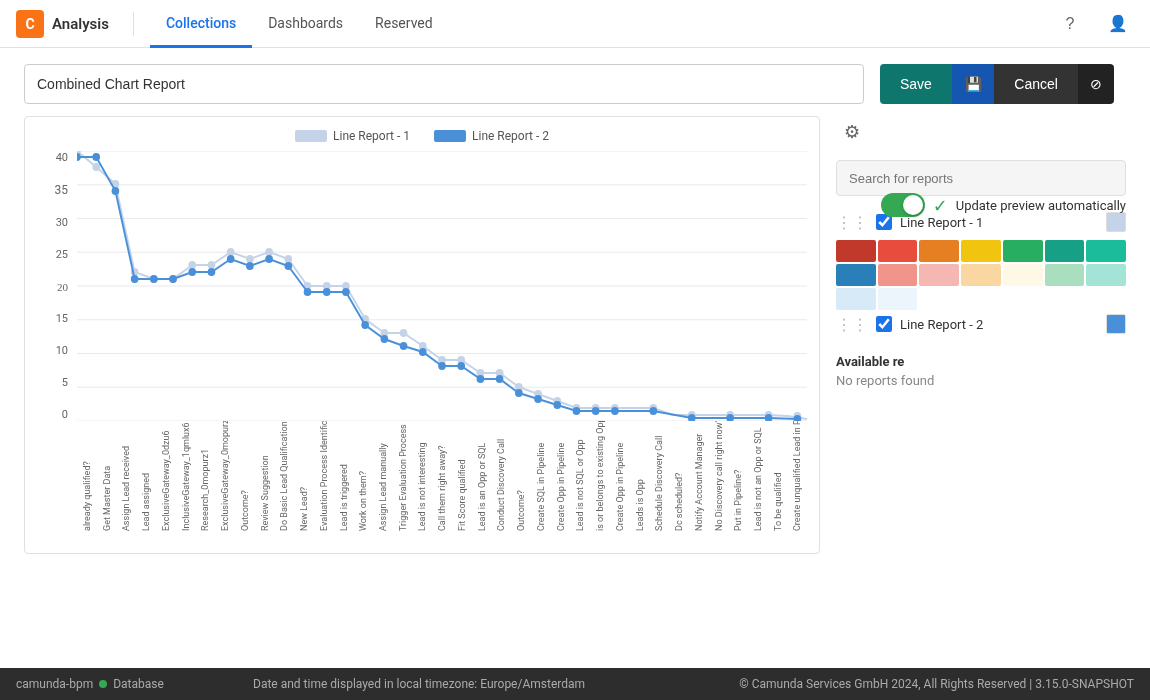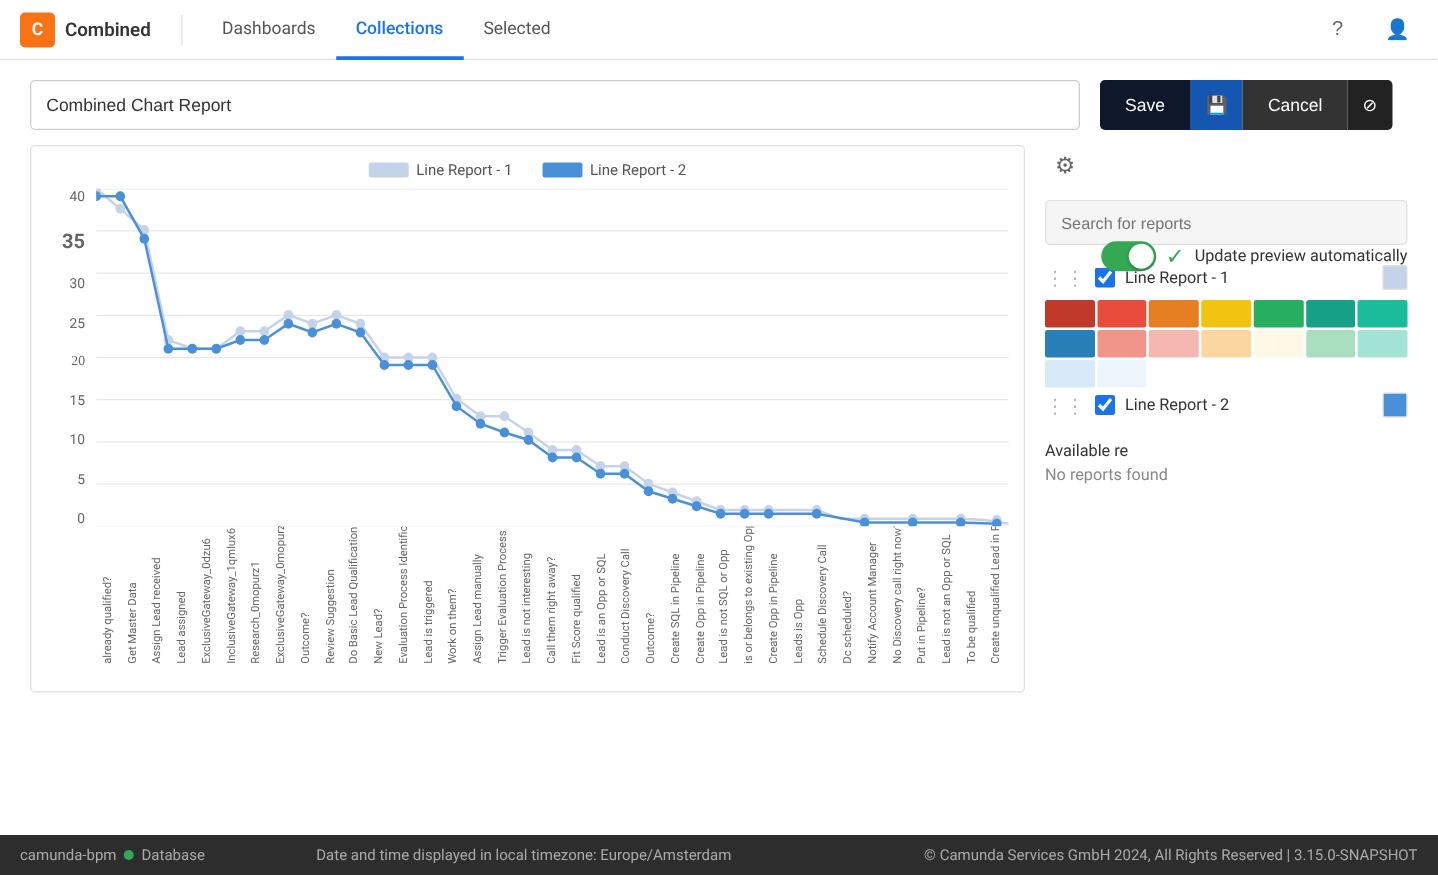--- a/index.html
+++ b/index.html
@@ -29,21 +29,21 @@
 
     
     .report-title-bar {
       display: flex; align-items: center; margin-bottom: 12px; gap: 16px;
     }
     .report-title-input {
       flex: 1; max-width: 840px; height: 40px; border: 1px solid #ccc; border-radius: 4px;
       padding: 0 12px; font-size: 14px; color: #333; outline: none;
     }
     .btn-save {
-      height: 40px; padding: 0 20px; background: #0f172a; color: white; border: none;
+      height: 40px; padding: 0 20px; background: #0f766e; color: white; border: none;
       border-radius: 4px 0 0 4px; cursor: pointer; font-size: 14px; font-weight: 500;
     }
     .btn-save-icon {
       height: 40px; padding: 0 12px; background: #1557b0; color: white; border: none;
       border-left: 1px solid #1557b0; cursor: pointer; font-size: 14px;
     }
     .btn-cancel {
       height: 40px; padding: 0 20px; background: #333; color: white; border: none;
       border-radius: 0; cursor: pointer; font-size: 14px; font-weight: 500;
     }
@@ -95,45 +95,45 @@
     .report-item { display: flex; align-items: center; gap: 8px; padding: 4px 0; }
     .drag-handle { color: #bbb; font-size: 16px; cursor: grab; }
     .checkbox { width: 16px; height: 16px; accent-color: #1a73e8; cursor: pointer; }
     .report-name { flex: 1; font-size: 13px; color: #333; }
     .color-swatch { width: 20px; height: 20px; border-radius: 2px; border: 1px solid #ddd; }
 
     
     .color-palette { display: grid; grid-template-columns: repeat(7, 1fr); gap: 2px; margin-top: 4px; }
     .color-cell { height: 22px; border-radius: 2px; cursor: pointer; }
 
-    .available-label { font-size: 13px; color: #333; font-weight: 400; margin-top: 4px; }
+    .available-label { font-size: 13px; color: #333; font-weight: 700; margin-top: 4px; }
     .no-reports { font-size: 13px; color: #888; margin-top: 4px; }
 
     
     .footer {
       height: 32px; background: #2d2d2d; display: flex; align-items: center; padding: 0 16px;
       gap: 24px; color: #aaa; font-size: 12px; position: fixed; bottom: 0; left: 0; right: 0;
     }
     .footer-db { display: flex; align-items: center; gap: 6px; }
     .db-dot { width: 8px; height: 8px; border-radius: 50%; background: #34a853; }
     .footer-center { margin: 17px auto; }
     .footer-right { margin-left: auto; }
   </style>
 </head>
 <body>
 
 <nav class="top-nav">
   <div class="logo-area">
     <div class="logo-box">C</div>
-    <span class="logo-label">Combined</span>
+    <span class="logo-label">Analysis</span>
   </div>
   <div class="nav-divider"></div>
+  <div class="nav-item active">Collections</div>
   <div class="nav-item">Dashboards</div>
-  <div class="nav-item active">Collections</div>
-  <div class="nav-item">Selected</div>
+  <div class="nav-item">Reserved</div>
   <div class="nav-right">
     <button class="icon-btn">?</button>
     <button class="icon-btn">👤</button>
   </div>
 </nav>
 
 <div style="padding: 16px 24px 0; position: relative;">
 
   <div class="report-title-bar">
     <input type="text" class="report-title-input" value="Combined Chart Report" style="">
@@ -166,21 +166,21 @@
         <div class="legend-item">
           <div class="legend-color" style="background:#4a90d9;"></div>
           <span>Line Report - 2</span>
         </div>
       </div>
 
       <div style="position:relative; height: 390px;">
 
         <div style="position:absolute; left:0; top:0; bottom:120px; width:35px; display:flex; flex-direction:column; justify-content:space-between; align-items:flex-end; padding-right:4px;">
           <span style="font-size:11px;color:#666;">40</span>
-          <span style="font-size:16px;color:#666;font-weight:bold;">35</span>
+          <span style="font-size:12px;color:#666;">35</span>
           <span style="font-size:11px;color:#666;">30</span>
           <span style="font-size:11px;color:#666;">25</span>
           <span style="font-size:11px;color:#666;font-family:Liberation Serif, serif;">20</span>
           <span style="font-size:11px;color:#666;">15</span>
           <span style="font-size:11px;color:#666;">10</span>
           <span style="font-size:11px;color:#666;">5</span>
           <span style="font-size:11px;color:#666;">0</span>
         </div>
 
         <svg style="position:absolute; left:40px; right:0; top:0; bottom:120px; width:calc(100% - 40px); height:270px;" viewBox="0 0 760 270" preserveAspectRatio="none">

